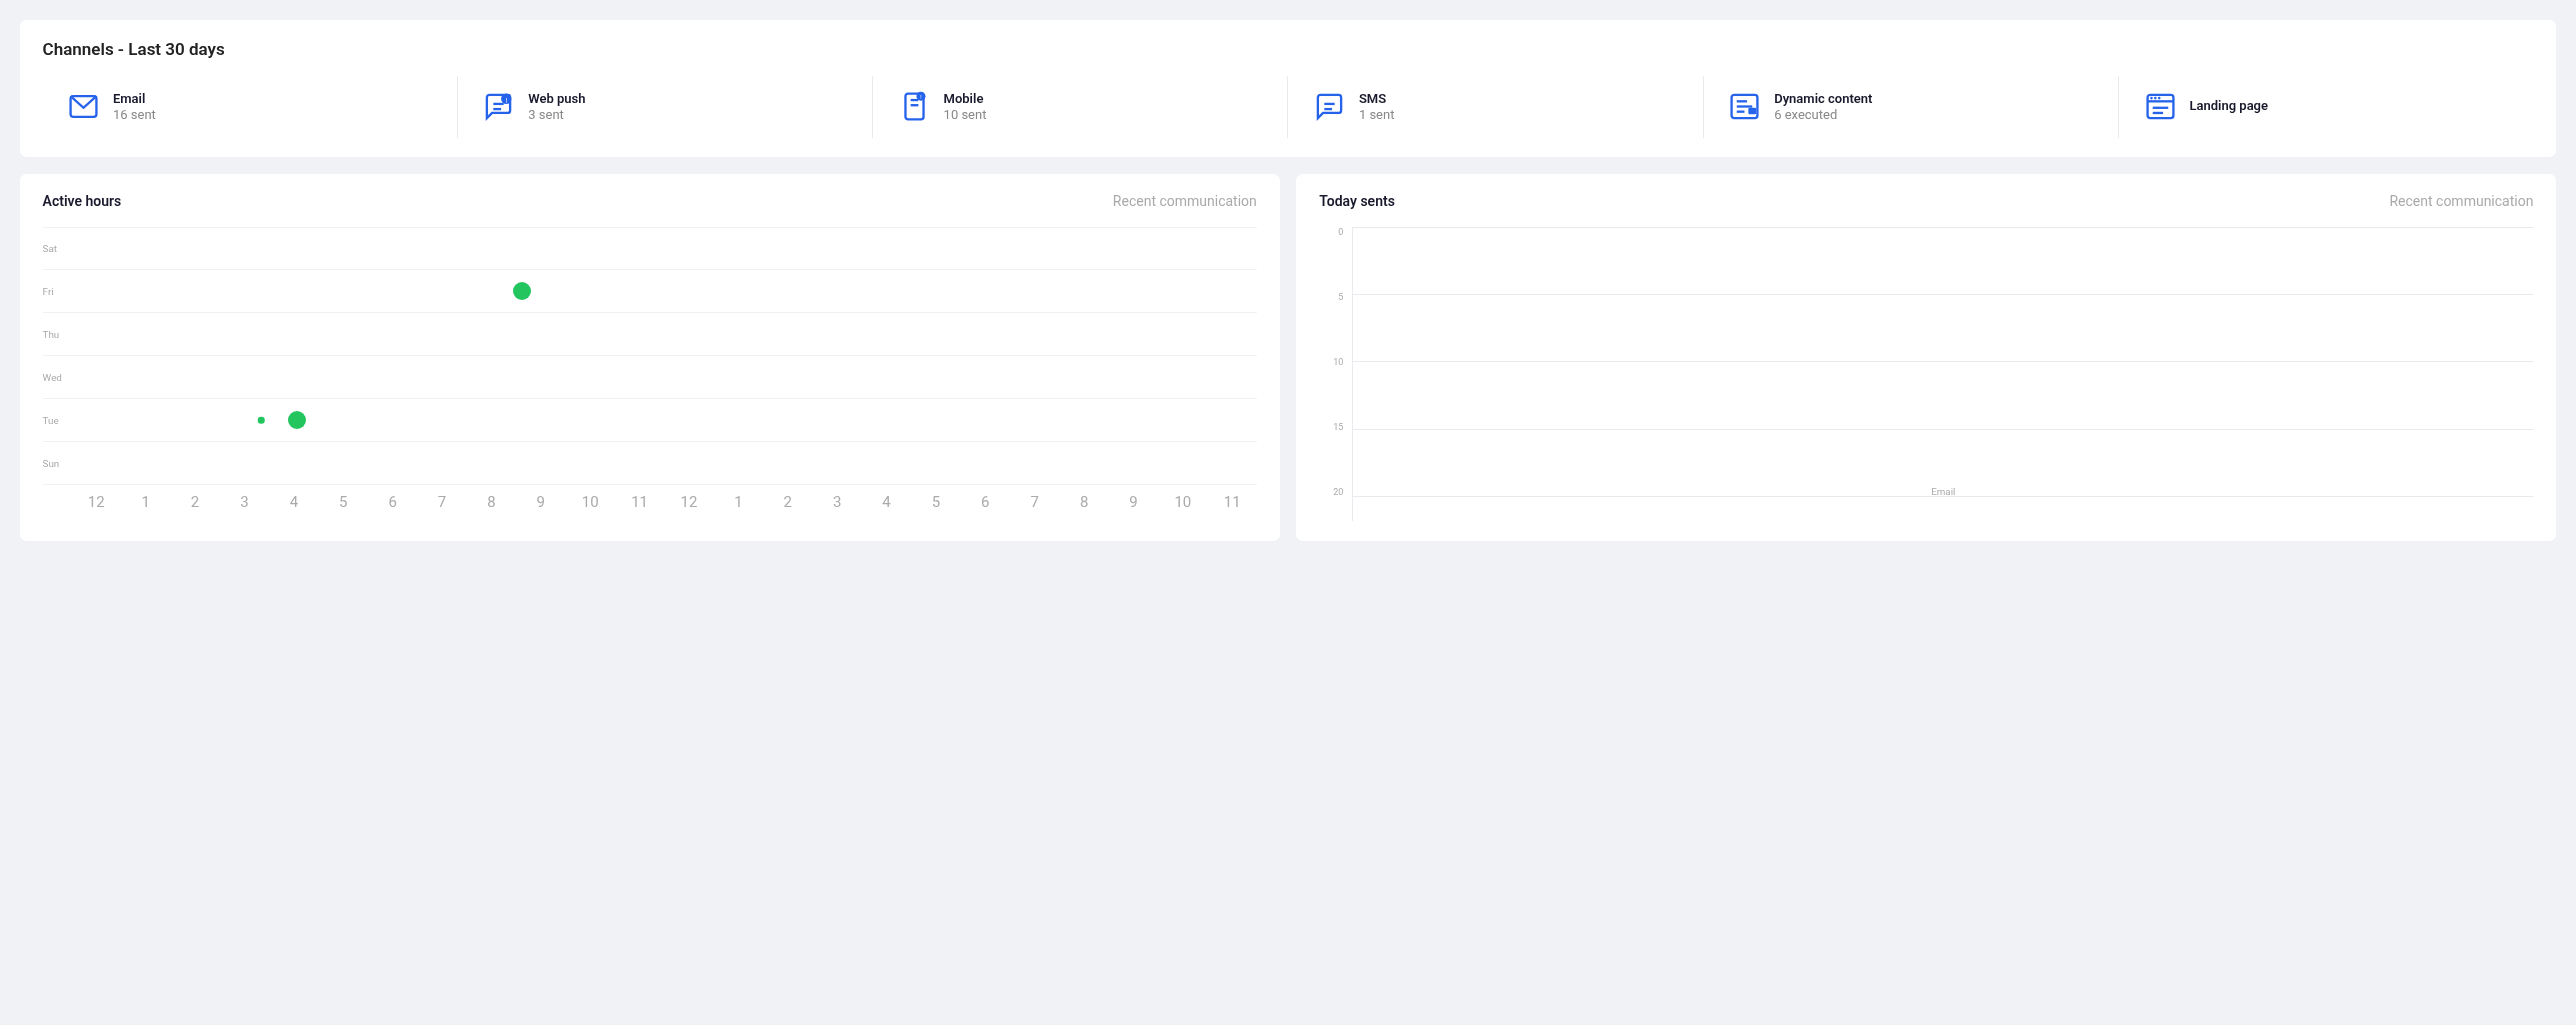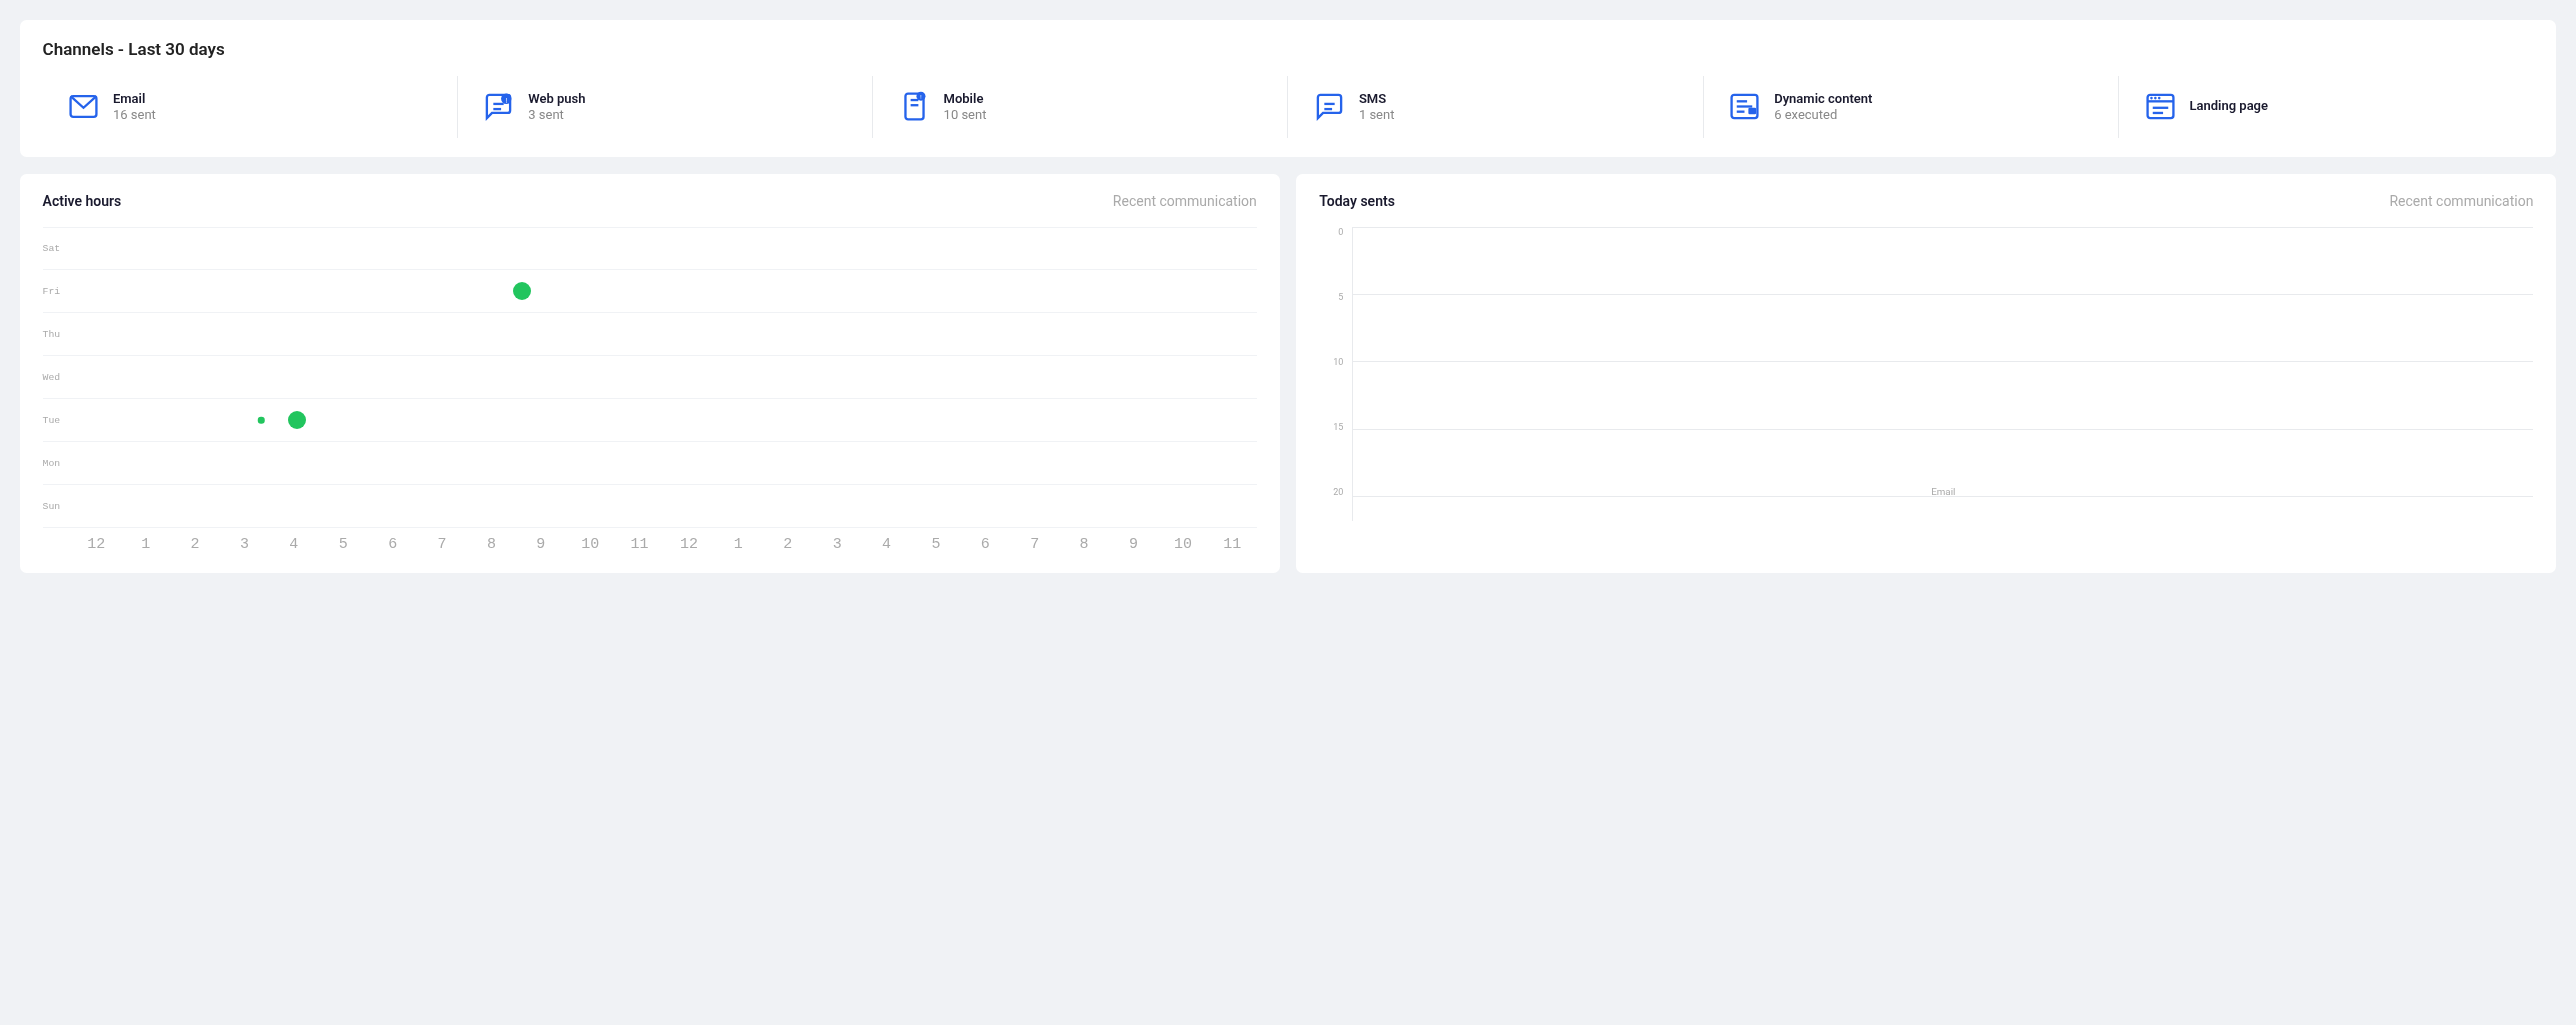--- a/index.html
+++ b/index.html
@@ -108,21 +108,20 @@
     .panel-link {
       font-size: 14px;
       color: #aaa;
       cursor: pointer;
     }
 
     
     .active-hours-chart {
       position: relative;
       width: 100%;
-      font-family: Liberation Mono, monospace;
     }
 
     .chart-grid {
       display: flex;
       flex-direction: column;
       gap: 0;
     }
 
     .chart-row {
       display: flex;
@@ -399,24 +398,20 @@
           </div>
 
           <div class="chart-row">
             <span class="day-label">Tue</span>
             <div class="chart-row-area" style="position:relative;">
               <div class="dot dot-large" style="left: 19%;"></div>
               <div class="dot dot-small" style="left: 16%;"></div>
             </div>
           </div>
 
-          <div class="chart-row">
-            <span class="day-label">Mon</span>
-            <div class="chart-row-area"></div>
-          </div>
 
           <div class="chart-row">
             <span class="day-label">Sun</span>
             <div class="chart-row-area"></div>
           </div>
 
         </div>
 
         <div class="x-axis">
           <span class="x-label">12</span>

